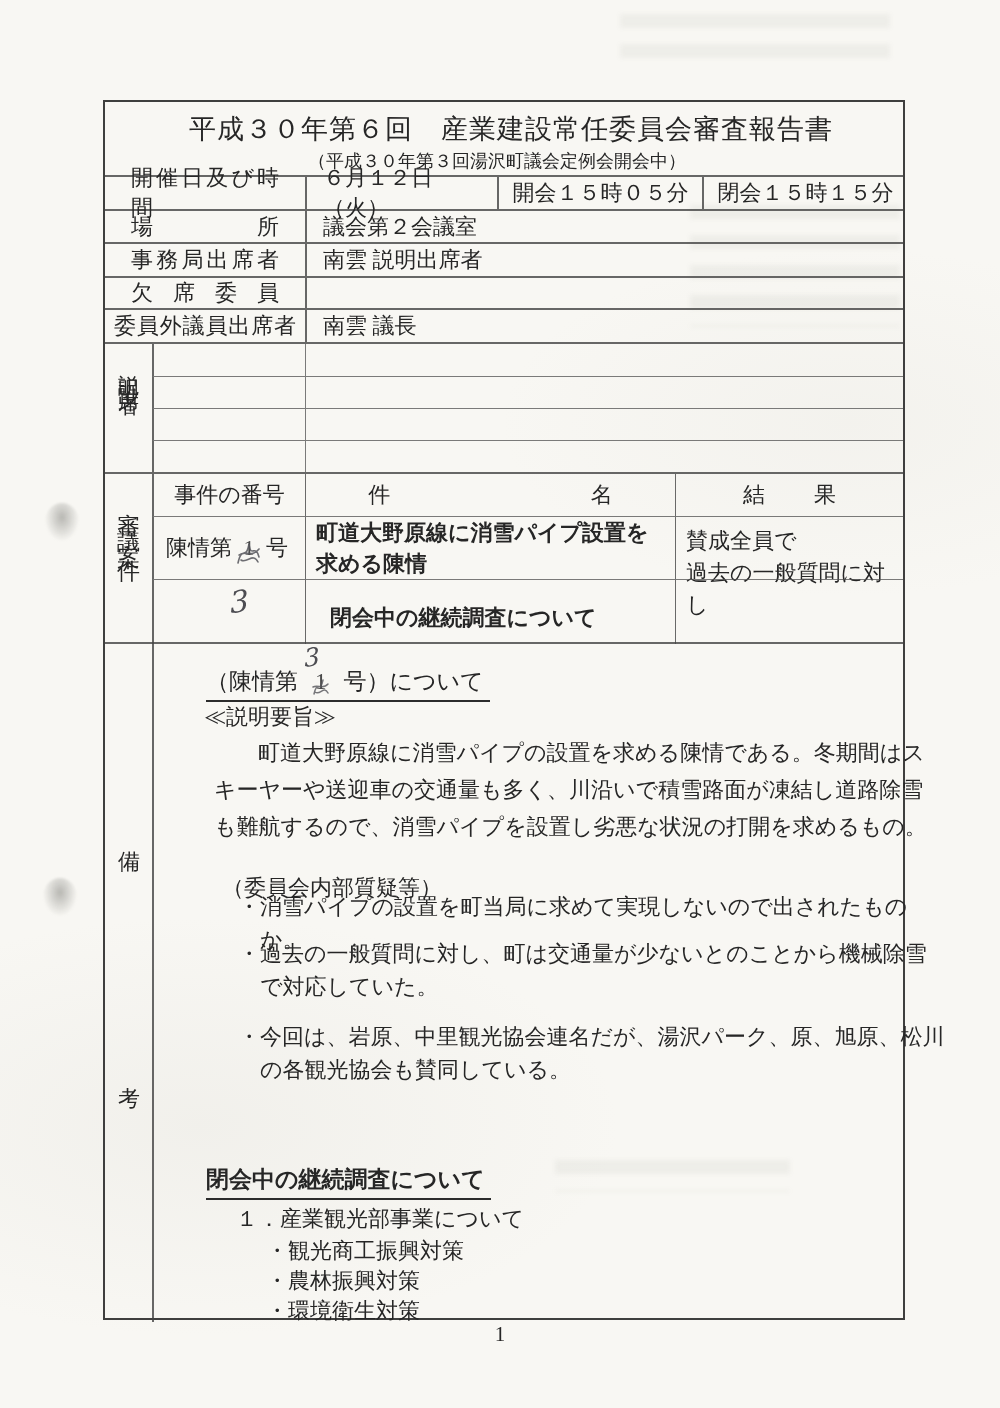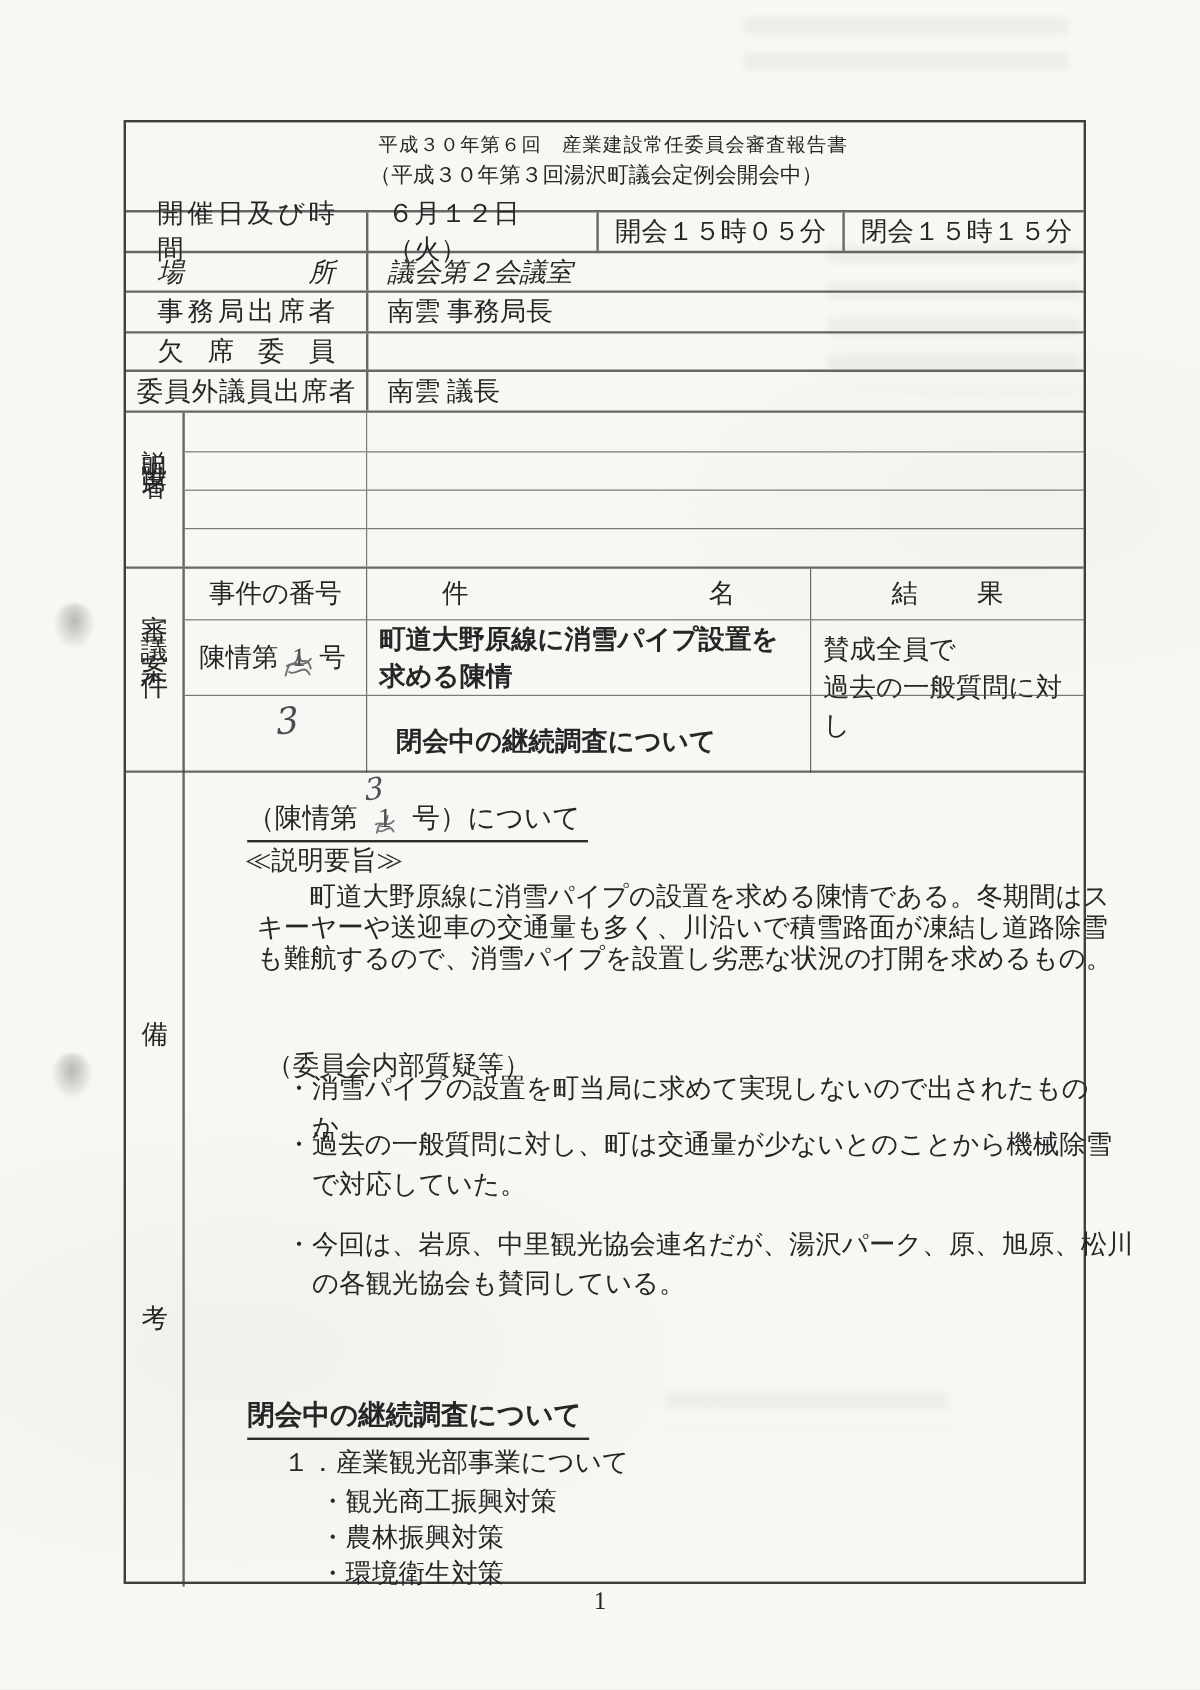--- a/index.html
+++ b/index.html
@@ -29,21 +29,21 @@
   
   .doc-table {
     position:absolute; left:103px; top:100px; width:802px; height:1220px;
     border:2px solid rgba(42,42,42,0.9);
     font-size:22px;
   }
   .row, .section { border-top:2px solid rgba(66,66,66,0.8); }
   .row:first-child, .title-block { border-top:none; }
 
   .title-block { height:73px; padding-top:9px; }
-  .title-line1 { text-align:center; font-size:16px; letter-spacing:1px; padding-left:14px;font-family:Liberation Mono, monospace; }
+  .title-line1 { text-align:center; font-size:27px; letter-spacing:1px; padding-left:14px;font-family:Liberation Mono, monospace; }
   .title-line2 { text-align:center; font-size:18px; padding-right:14px; margin-top:2px; }
 
   .info-row { display:flex; align-items:center; }
   .cell { height:100%; display:flex; align-items:center; }
   .label-cell {
     width:200px; flex:0 0 200px; display:block; align-self:center;
     text-align:justify; text-align-last:justify; padding:0 26px;
   }
   .label-cell.pad-narrow { padding:0 9px; }
   .value-cell { border-left:2px solid rgba(66,66,66,0.8); padding-left:16px; flex:1; }
@@ -74,21 +74,21 @@
 
   
   .remarks-section { height:680px; display:grid; grid-template-columns:47px 1fr; }
   .remarks-labelcol { position:relative; }
   .remarks-labelcol span { position:absolute; left:13px; font-size:22px; }
   .remarks-content { position:relative; border-left:2px solid rgba(66,66,66,0.8); font-size:22px; }
   .rc-block { position:absolute; }
 
   .u-heading { border-bottom:2px solid #2c2c2c; padding-bottom:3px; padding-right:6px; }
   .bold { font-weight:bold; }
-  .para { line-height:26px; text-indent:2em; }
+  .para { line-height:37px; text-indent:2em; }
   .bullet { padding-left:1em; text-indent:-1em; line-height:33px; }
 
   .num-slot { position:relative; display:inline-block; width:34px; text-align:center; }
   .printed-num { color:#4a4a4a; }
   .num-slot svg { position:absolute; pointer-events:none; }
   .hand {
     font-family:"DejaVu Serif", serif; font-style:italic; color:#4d4d52;
     display:inline-block; transform:rotate(-8deg) skewX(-4deg);
   }
   .hand-above { position:absolute; top:-26px; left:0px; font-size:25px; }
@@ -113,28 +113,28 @@
       <div class="title-line2">（平成３０年第３回湯沢町議会定例会開会中）</div>
     </div>
 
     <div class="row info-row" style="height:34px;">
       <div class="label-cell">開催日及び時間</div>
       <div class="cell value-cell w192">６月１２日（火）</div>
       <div class="cell value-cell centered w205">開会１５時０５分</div>
       <div class="cell value-cell centered w205">閉会１５時１５分</div>
     </div>
 
-    <div class="row info-row" style="height:33px;font-style:italic;">
+    <div class="row info-row" style="height:33px;">
       <div class="label-cell">場所</div>
       <div class="cell value-cell">議会第２会議室</div>
     </div>
 
     <div class="row info-row" style="height:34px;">
       <div class="label-cell">事務局出席者</div>
-      <div class="cell value-cell">南雲 事務局長</div>
+      <div class="cell value-cell">南雲 説明出席者</div>
     </div>
 
     <div class="row info-row" style="height:32px;">
       <div class="label-cell">欠席委員</div>
       <div class="cell value-cell"></div>
     </div>
 
     <div class="row info-row" style="height:34px;align-items:center;">
       <div class="label-cell pad-narrow">委員外議員出席者</div>
       <div class="cell value-cell">南雲 議長</div>

